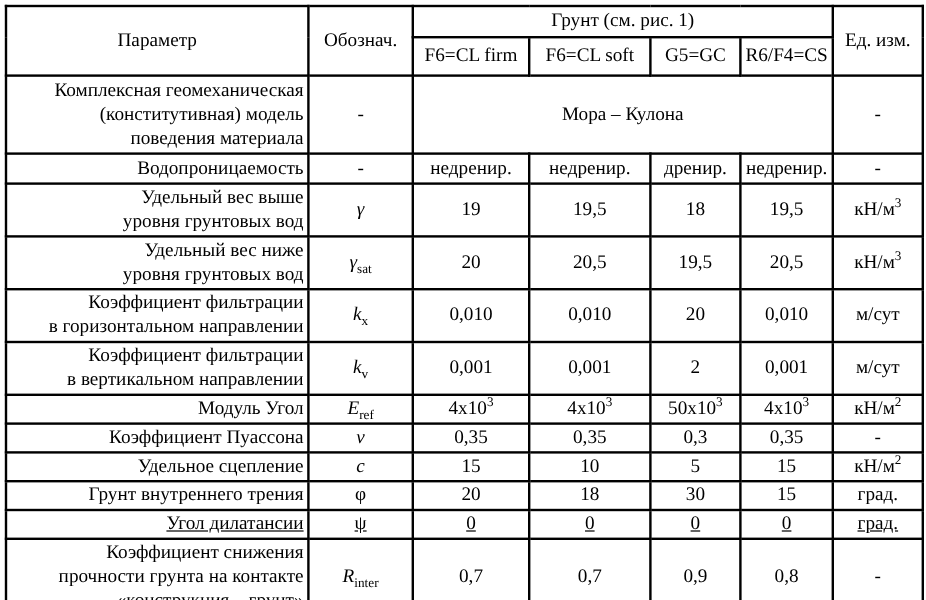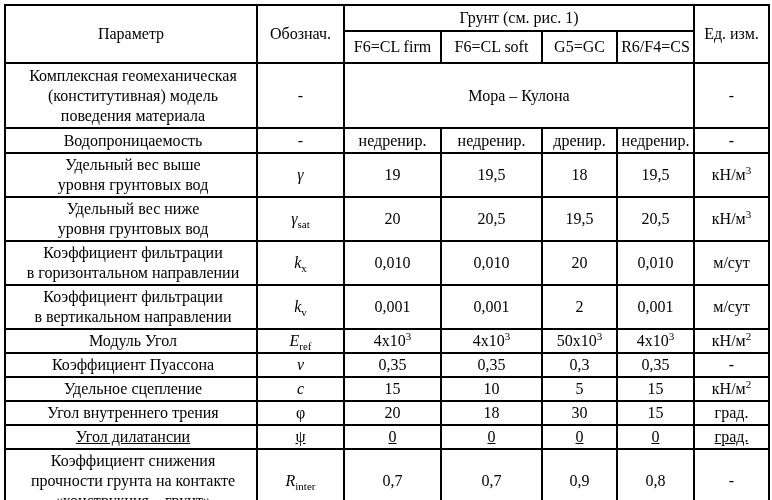--- a/index.html
+++ b/index.html
@@ -1,21 +1,21 @@
 <!DOCTYPE html>
 <html><head>
 <meta charset="utf-8">
 <style>
   html,body{margin:0;padding:0;background:#fff;}
   body{width:772px;height:500px;color:#000;font-family:"Liberation Serif","DejaVu Serif",serif;}
   table{border-collapse:collapse;table-layout:fixed;margin:4px 0 0 4px;}
   th,td{border:2px solid #000;font-weight:normal;font-size:16px;text-align:center;
         vertical-align:middle;padding:1px 3px;overflow:hidden;line-height:1.25;}
   th{font-size:16px;}
-  td.param{text-align:center;padding-left:7px;white-space:pre-line;}
+  td.param{text-align:right;padding-left:7px;white-space:pre-line;}
   td.sym{font-style:italic;}
   td.sym.up{font-style:normal;}
   sub{font-size:11px;font-style:normal;line-height:0;}
   sup{font-size:11px;line-height:0;}
   tr.h1{height:26px;} tr.h2{height:32px;margin-top:48px;}
   tr.r0{height:65px;} tr.r1{height:25px;} tr.r2{height:43px;border-radius:20px;} tr.r3{height:44px;}
   tr.r4{height:44px;} tr.r5{height:44px;} tr.r6{height:24px;} tr.r7{height:22px;}
   tr.r8{height:22px;} tr.r9{height:22px;} tr.r10{height:22px;text-decoration:underline;} tr.r11{height:57px;}
 </style>
 </head>
@@ -124,21 +124,21 @@
     <tr class="r8">
       <td class="param">Удельное сцепление</td>
       <td class="sym">c</td>
       <td>15</td>
       <td>10</td>
       <td>5</td>
       <td>15</td>
       <td><span>кН/м</span><sup>2</sup></td>
     </tr>
     <tr class="r9">
-      <td class="param">Угол внутреннего трения</td>
+      <td class="param">Грунт внутреннего трения</td>
       <td class="sym up">φ</td>
       <td>20</td>
       <td>18</td>
       <td>30</td>
       <td>15</td>
       <td>град.</td>
     </tr>
     <tr class="r10">
       <td class="param">Угол дилатансии</td>
       <td class="sym up">ψ</td>

